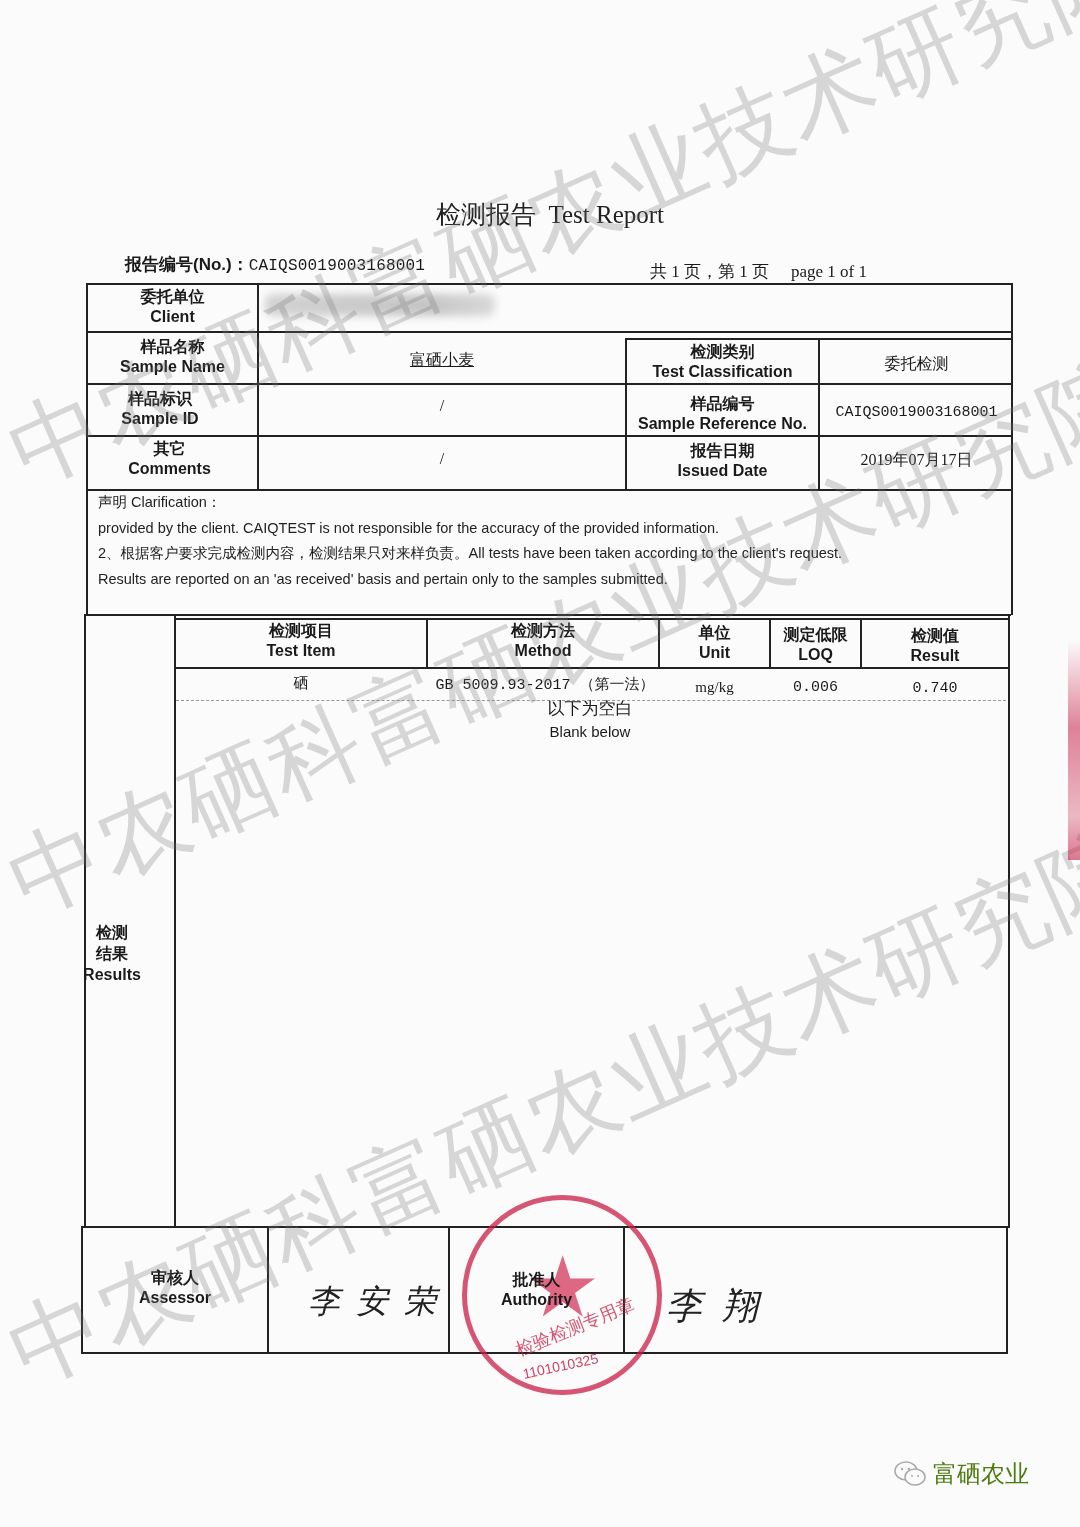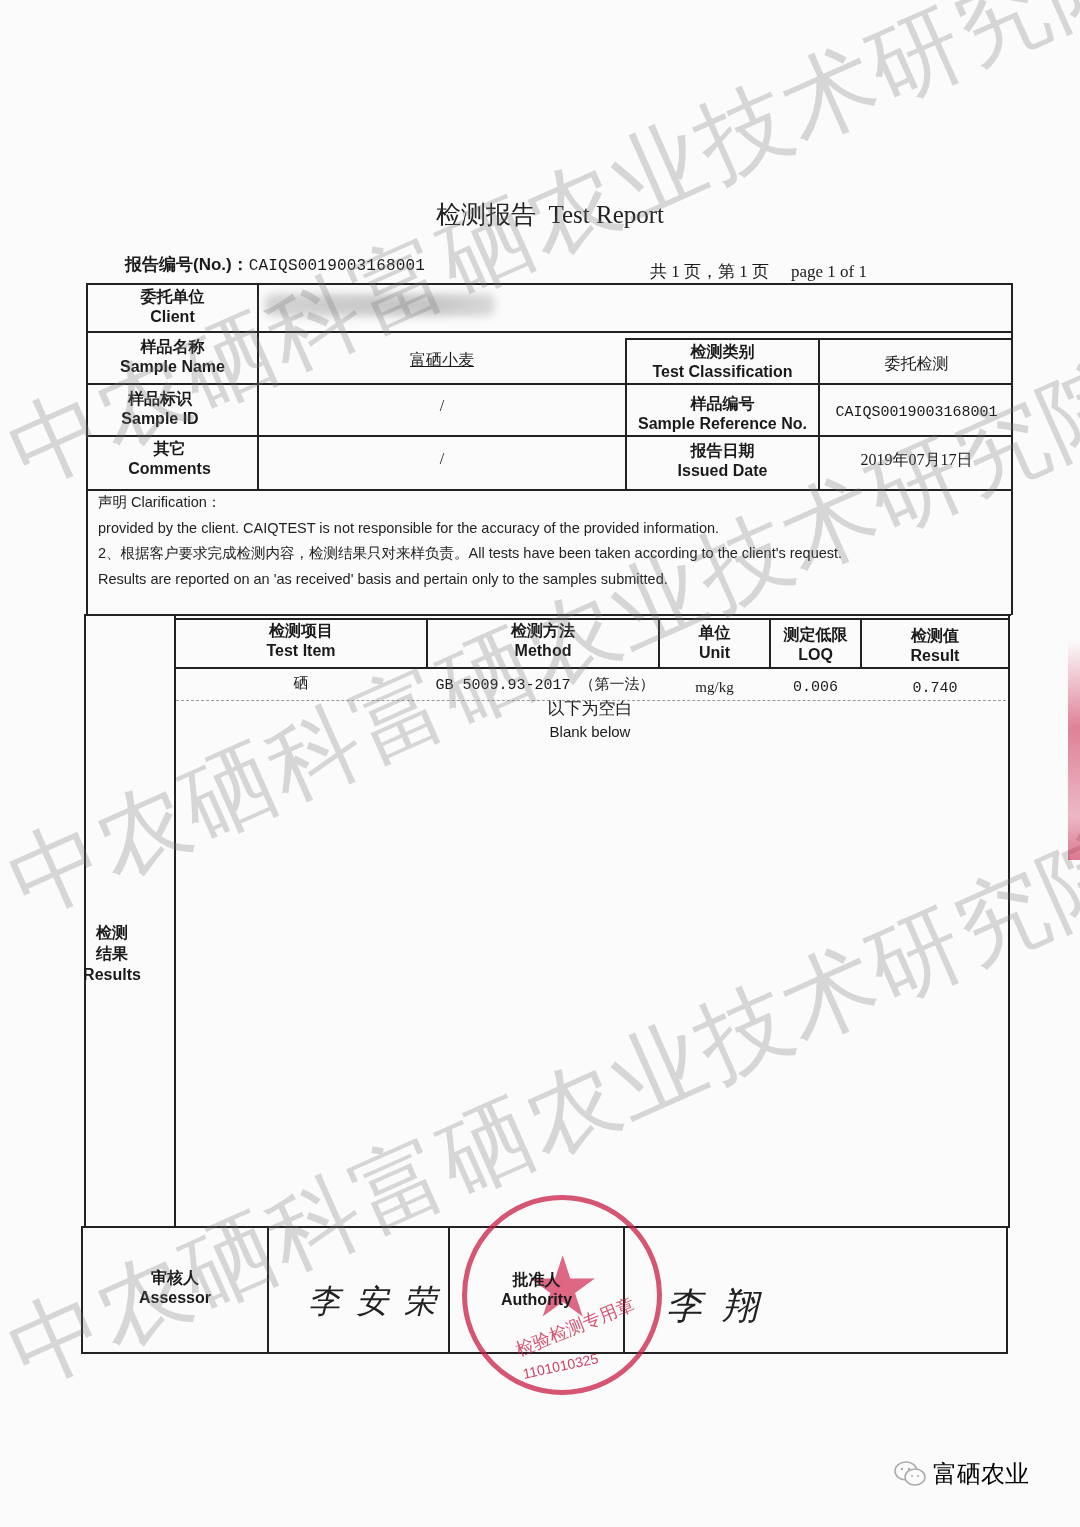--- a/index.html
+++ b/index.html
@@ -58,21 +58,21 @@
     .stamp .star {
       position: absolute; left: 58px; top: 45px; font-size: 84px; color: rgba(210,40,80,0.7); line-height: 1;
     }
     .stamp .num {
       position: absolute; left: 55px; top: 158px; font-size: 14px; color: rgba(200,30,70,0.85); transform: rotate(-12deg);
     }
     .stamp .seal-text {
       position: absolute; left: 45px; top: 115px; font-size: 18px; color: rgba(200,30,70,0.75); transform: rotate(-22deg);
     }
     .sig { position: absolute; font-family: "DejaVu Serif", serif; font-size: 32px; color: #222; font-style: italic; margin-left: 26px; }
-    .footer-brand { position: absolute; left: 893px; top: 1458px; font-size: 24px; color: #000000; display: flex; align-items: center; gap: 6px; }
+    .footer-brand { position: absolute; left: 893px; top: 1458px; font-size: 24px; color: #4d7c0f; display: flex; align-items: center; gap: 6px; }
     .side-stamp { position: absolute; right: 0; top: 640px; width: 12px; height: 220px; background: linear-gradient(180deg, rgba(200,30,70,0) 0%, rgba(200,30,70,0.55) 40%, rgba(200,30,70,0.3) 80%, rgba(200,30,70,0.6) 100%); }
   </style>
 </head>
 <body>
 
 <div class="page">
 
   <div class="title serif">
     <span>检测报告</span>&nbsp;
     <span>Test Report</span>

